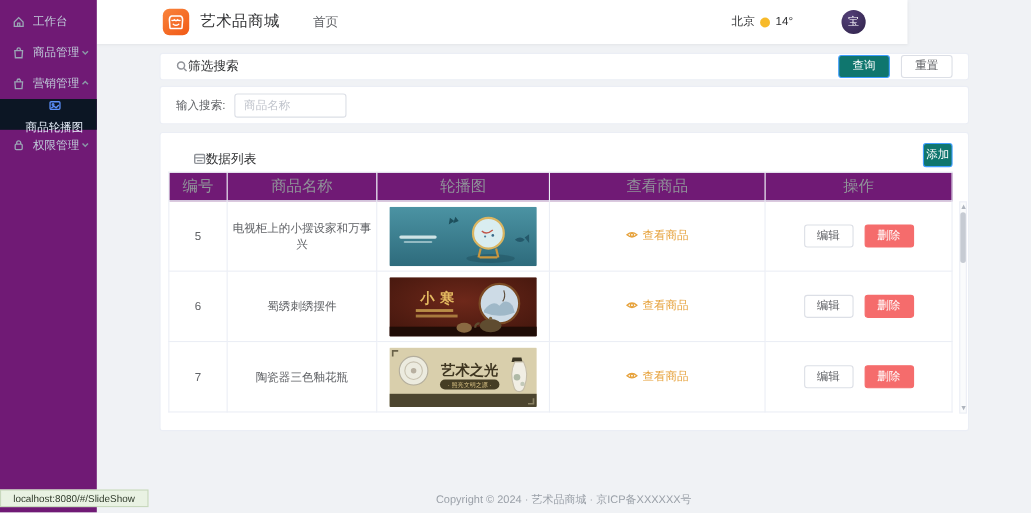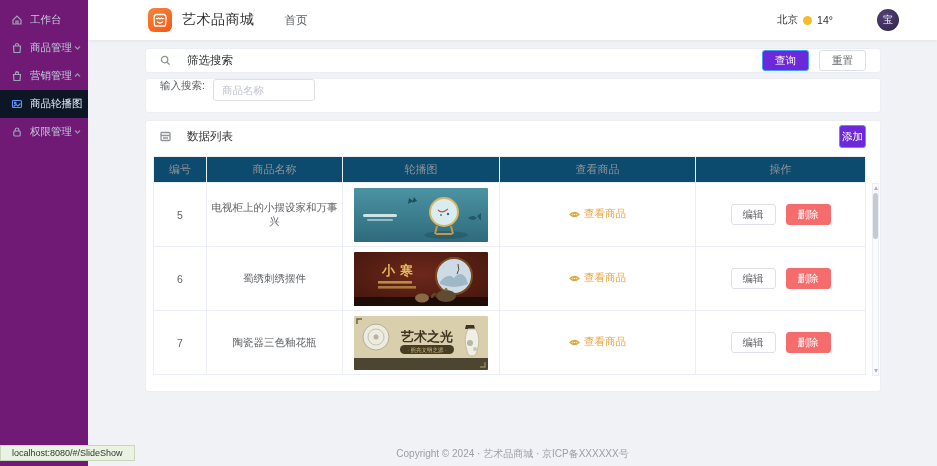--- a/index.html
+++ b/index.html
@@ -11,66 +11,66 @@
     font-size:11px; color:#606266;
   }
 
   
   .sidebar { position:absolute; left:0; top:0; width:88px; height:466px; background:#701a75; z-index:5; }
   .side-menu { padding-top:6px; }
   .side-item { position:relative; height:28px; display:flex; align-items:center; padding-left:11px; gap:7px;
     color:#bfcbd9; font-size:10.5px; cursor:pointer; white-space:nowrap; }
   .side-item .s-icon { width:12px; height:12px; flex:0 0 12px; }
   .side-item .s-icon svg { display:block; width:12px; height:12px; stroke:#9aa5b5; fill:none; stroke-width:1.2; }
-  .side-item.active { background:#0c1624; color:#e8f0fb; }
+  .side-item.active { background:#0c1624; color:#e8f0fb;flex-direction:column; }
   .side-item.active .s-icon svg { stroke:#5b8ff9; }
   .chev { position:absolute; right:7px; top:50%; width:7px; height:7px; margin-top:-4px; }
   .chev svg { display:block; width:7px; height:7px; stroke:#8a97a6; fill:none; stroke-width:1.3; }
 
   
-  .header { position:absolute; left:88px; top:0; width:849px; height:40px; background:#fff;
+  .header { position:absolute; left:88px; top:0; width:737px; height:40px; background:#fff;
     display:flex; align-items:center; box-shadow:0 1px 3px rgba(0,0,0,.06); z-index:4; }
   .logo { width:24px; height:24px; margin-left:60px; border-radius:6px;
     background:linear-gradient(145deg,#f9833b,#f15a16); position:relative; flex:0 0 24px; }
   .logo svg { position:absolute; left:3px; top:3px; width:18px; height:18px; }
   .brand { margin-left:10px; font-size:14px; color:#303133; letter-spacing:.5px; }
   .nav-home { margin-left:30px; font-size:11.5px; color:#606266; cursor:pointer; }
   .head-right { margin-left:auto; display:flex; align-items:center; margin-right:38px; }
   .weather { display:flex; align-items:center; gap:5px; font-size:10.5px; color:#303133; }
   .sun { width:9px; height:9px; border-radius:50%; background:#f7ba2a; }
   .avatar { width:22px; height:22px; border-radius:50%; margin-left:44px;
     background:radial-gradient(circle at 35% 30%,#544079,#2e2248); color:#fff; font-size:10px;
     display:flex; align-items:center; justify-content:center; cursor:pointer; }
 
   
   .card { position:absolute; background:#fff; border:1px solid #ebeef5; border-radius:3px; }
   .filter-head { left:145px; top:48px; width:736px; height:25px; display:flex; align-items:center; padding:0 14px; }
-  .sec-title { display:flex; align-items:center; gap:16px; font-size:11.5px; color:#303133; }
+  .sec-title { display:flex; align-items:center; gap:0; font-size:11.5px; color:#303133; }
   .sec-title svg { display:block; width:11px; height:11px; stroke:#909399; fill:none; stroke-width:1.3; }
   .filter-btns { margin-left:auto; display:flex; gap:10px; }
   .btn { font-size:10.5px; border-radius:3px; cursor:pointer; line-height:1; border:1px solid #dcdfe6;
     background:#fff; color:#606266; padding:4px 12px; font-family:inherit; }
-  .btn.primary { background:#6d28d9; border-color:#409eff; color:#fff; }
+  .btn.primary { background:#0f766e; border-color:#409eff; color:#fff; }
   .btn.danger  { background:#f56c6c; border-color:#f56c6c; color:#fff; }
 
-  .filter-body { left:145px; top:78px; width:736px; height:35px; display:flex; padding:0 14px; }
+  .filter-body { left:145px; top:78px; width:736px; height:35px; display:flex; align-items:center; padding:0 14px; }
   .filter-body label { font-size:10.5px; color:#606266; margin-right:8px; }
   .search-input { width:102px; height:22px; border:1px solid #dcdfe6; border-radius:3px; padding:0 8px;
     font-size:10.5px; color:#606266; outline:none; font-family:inherit; }
   .search-input::placeholder { color:#c0c4cc; }
 
   .list-card { left:145px; top:120px; width:736px; height:272px; }
-  .list-head { height:31px; display:flex; align-items:center; padding:0 14px; }
+  .list-head { height:31px; display:flex; align-items:flex-end; padding:0 14px;margin-left:16px; }
   .add-btn { margin-left:auto; padding:5px 2px; }
 
   
   .table-wrap { position:relative; margin:4px 8px 0 7px; }
   table { border-collapse:collapse; width:712px; table-layout:fixed; }
   th,td { border:1px solid #ebeef5; text-align:center; vertical-align:middle; }
-  th { height:26px; font-weight:normal; font-size:11px; color:#909399; background:#0c4a6e; }
+  th { height:26px; font-weight:normal; font-size:14px; color:#909399; background:#701a75; }
   td { height:64px; font-size:10.5px; color:#606266; }
   .banner { width:134px; height:54px; margin:0 auto; display:block; border-radius:1px; }
   .link-view { color:#e6a23c; display:inline-flex; align-items:center; gap:4px; cursor:pointer; }
   .link-view svg { display:block; width:11px; height:11px; stroke:#e6a23c; fill:none; stroke-width:1.2; }
   .op-btns { display:flex; gap:10px; justify-content:center; }
   .btn.small { padding:4px 11px; }
 
   
   .vscroll { position:absolute; right:-7px; top:27px; width:7px; height:193px; background:#fafbfc; border:1px solid #ebeef5; }
   .vscroll .thumb { position:absolute; left:0; top:9px; width:5px; height:46px; background:#c6cbd3; border-radius:3px; }

